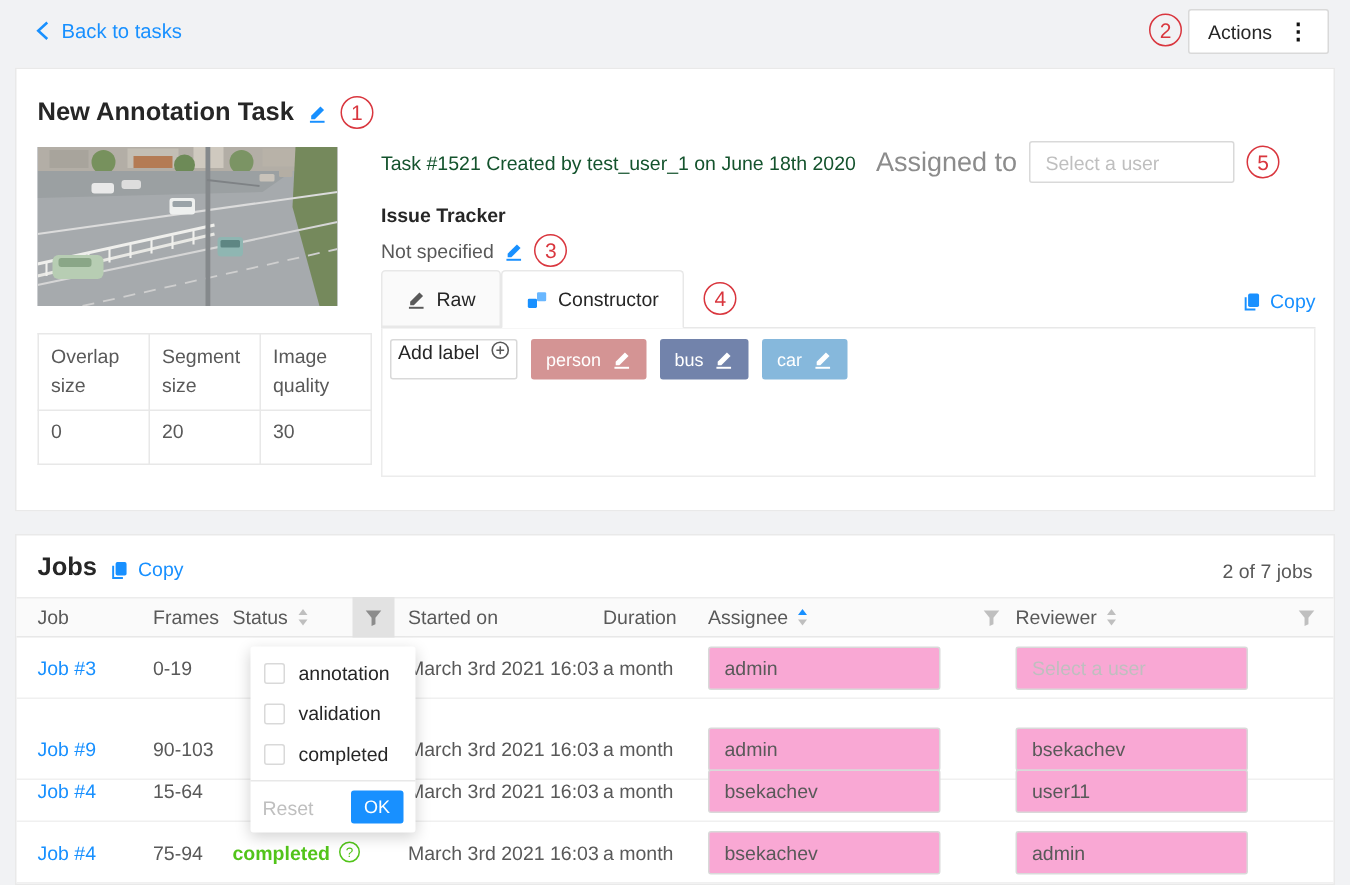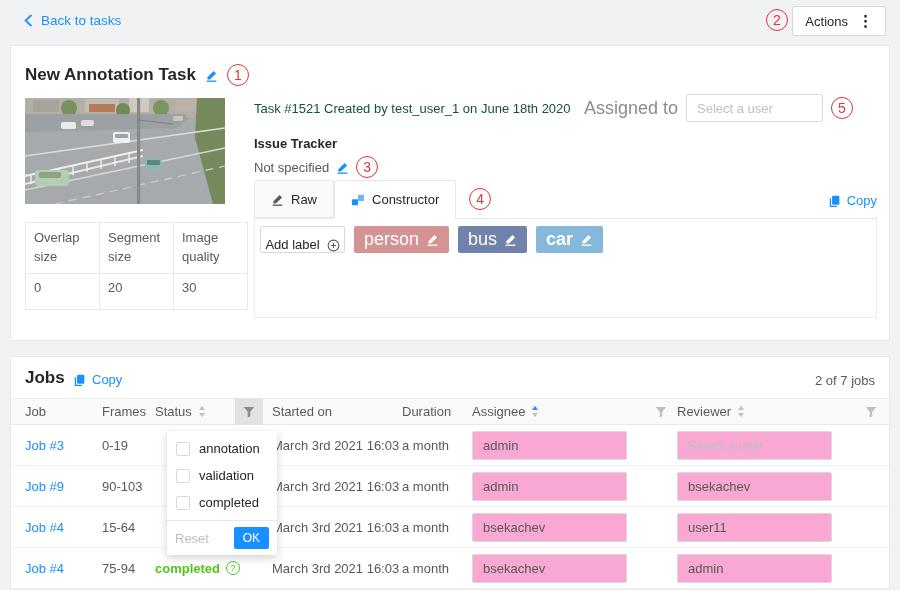--- a/index.html
+++ b/index.html
@@ -40,33 +40,33 @@
 
   .it-label{position:absolute;left:243px;top:90px;font-weight:700;color:#262626;font-size:13px}
   .it-value{position:absolute;left:243px;top:110px;display:flex;align-items:center;gap:7px;color:#595959}
 
   .tabbar{position:absolute;left:243px;top:135px;width:623px;height:38px;border-bottom:1px solid #e8e8e8;display:flex;align-items:flex-end}
   .tab{height:38px;display:flex;align-items:center;gap:7px;padding:0 16px;font-size:13px;color:#262626;border:1px solid #e8e8e8;border-radius:3px 3px 0 0;background:#fafafa;cursor:pointer}
   .tab.active{background:#fff;border-bottom:1px solid #fff;margin-bottom:-1px;height:39px}
   .tab-circle{margin-left:13px;margin-bottom:8px}
   .copy-link{margin-left:auto;margin-bottom:10px;display:flex;align-items:center;gap:6px;color:#1890ff;cursor:pointer}
   .tab-content{position:absolute;left:243px;top:173px;width:623px;height:99px;border:1px solid #ececec;border-top:none;padding:7px 0 0 5px;display:flex;align-items:flex-start;gap:9px}
-  .add-label-btn{height:27px;width:85px;background:#fff;border:1px solid #d9d9d9;border-radius:2px;display:flex;align-items:flex-end;justify-content:center;gap:7px;font-size:13px;color:#262626;cursor:pointer}
-  .chip{height:27px;border-radius:2px;color:#fff;font-size:18px;display:flex;align-items:center;justify-content:center;gap:7px;padding:0 10px;cursor:pointer}
+  .add-label-btn{height:27px;width:85px;background:#fff;border:1px solid #d9d9d9;border-radius:2px;display:flex;align-items:flex-start;justify-content:center;gap:7px;font-size:13px;color:#262626;cursor:pointer}
+  .chip{height:27px;border-radius:2px;color:#fff;font-size:12px;display:flex;align-items:center;justify-content:center;gap:7px;padding:0 10px;cursor:pointer}
 
   
   #jobs-card{left:10px;top:356px;width:880px;height:234px}
   .jobs-title{position:absolute;left:14px;top:11px;font-size:17px;font-weight:700;color:#262626}
   .jobs-copy{position:absolute;left:62px;top:15px;display:flex;align-items:center;gap:6px;color:#1890ff;cursor:pointer}
   .jobs-count{position:absolute;right:14px;top:16px;color:#595959;font-size:13px}
 
   .jhead,.jrow{position:absolute;left:0;width:878px;display:flex;align-items:center}
   .jhead{top:41px;height:27px;background:#fafafa;border-top:1px solid #ececec;border-bottom:1px solid #e8e8e8;color:#595959}
   .jrow{height:41px;border-bottom:1px solid #f0f0f0}
-  .r0{top:68px}.r1{top:109px}.r2{top:150px}.r3{top:191px}
+  .r0{top:68px}.r1{top:122px}.r2{top:150px}.r3{top:191px}
   .c{flex:0 0 auto;display:flex;align-items:center}
   .c-job{width:91px;padding-left:14px}
   .c-frames{width:53px}
   .c-status{width:80px}
   .c-f1{width:37px;height:100%}
   .c-started{width:130px}
   .c-duration{width:70px}
   .c-assignee{width:175px}
   .c-f2{width:30px}
   .c-reviewer{width:175px}
@@ -239,21 +239,21 @@
           <rect x="2" y="14.2" width="12" height="1.6" fill="currentColor"></rect>
         </svg>
     </div>
     <div class="chip" style="background: rgb(114, 131, 171);">
       <span>bus</span>
       <svg class="pencil pencil-white" viewBox="0 0 16 16">
           <path d="M10.6 2.4l3 3L6 13H3v-3z" fill="currentColor"></path>
           <rect x="2" y="14.2" width="12" height="1.6" fill="currentColor"></rect>
         </svg>
     </div>
-    <div class="chip" style="background: rgb(134, 184, 220); font-weight: bold;">
+    <div class="chip" style="background: rgb(134, 184, 220);">
       <span>car</span>
       <svg class="pencil pencil-white" viewBox="0 0 16 16">
           <path d="M10.6 2.4l3 3L6 13H3v-3z" fill="currentColor"></path>
           <rect x="2" y="14.2" width="12" height="1.6" fill="currentColor"></rect>
         </svg>
     </div>
   </div>
 </div>
 
 <div class="card" id="jobs-card">

